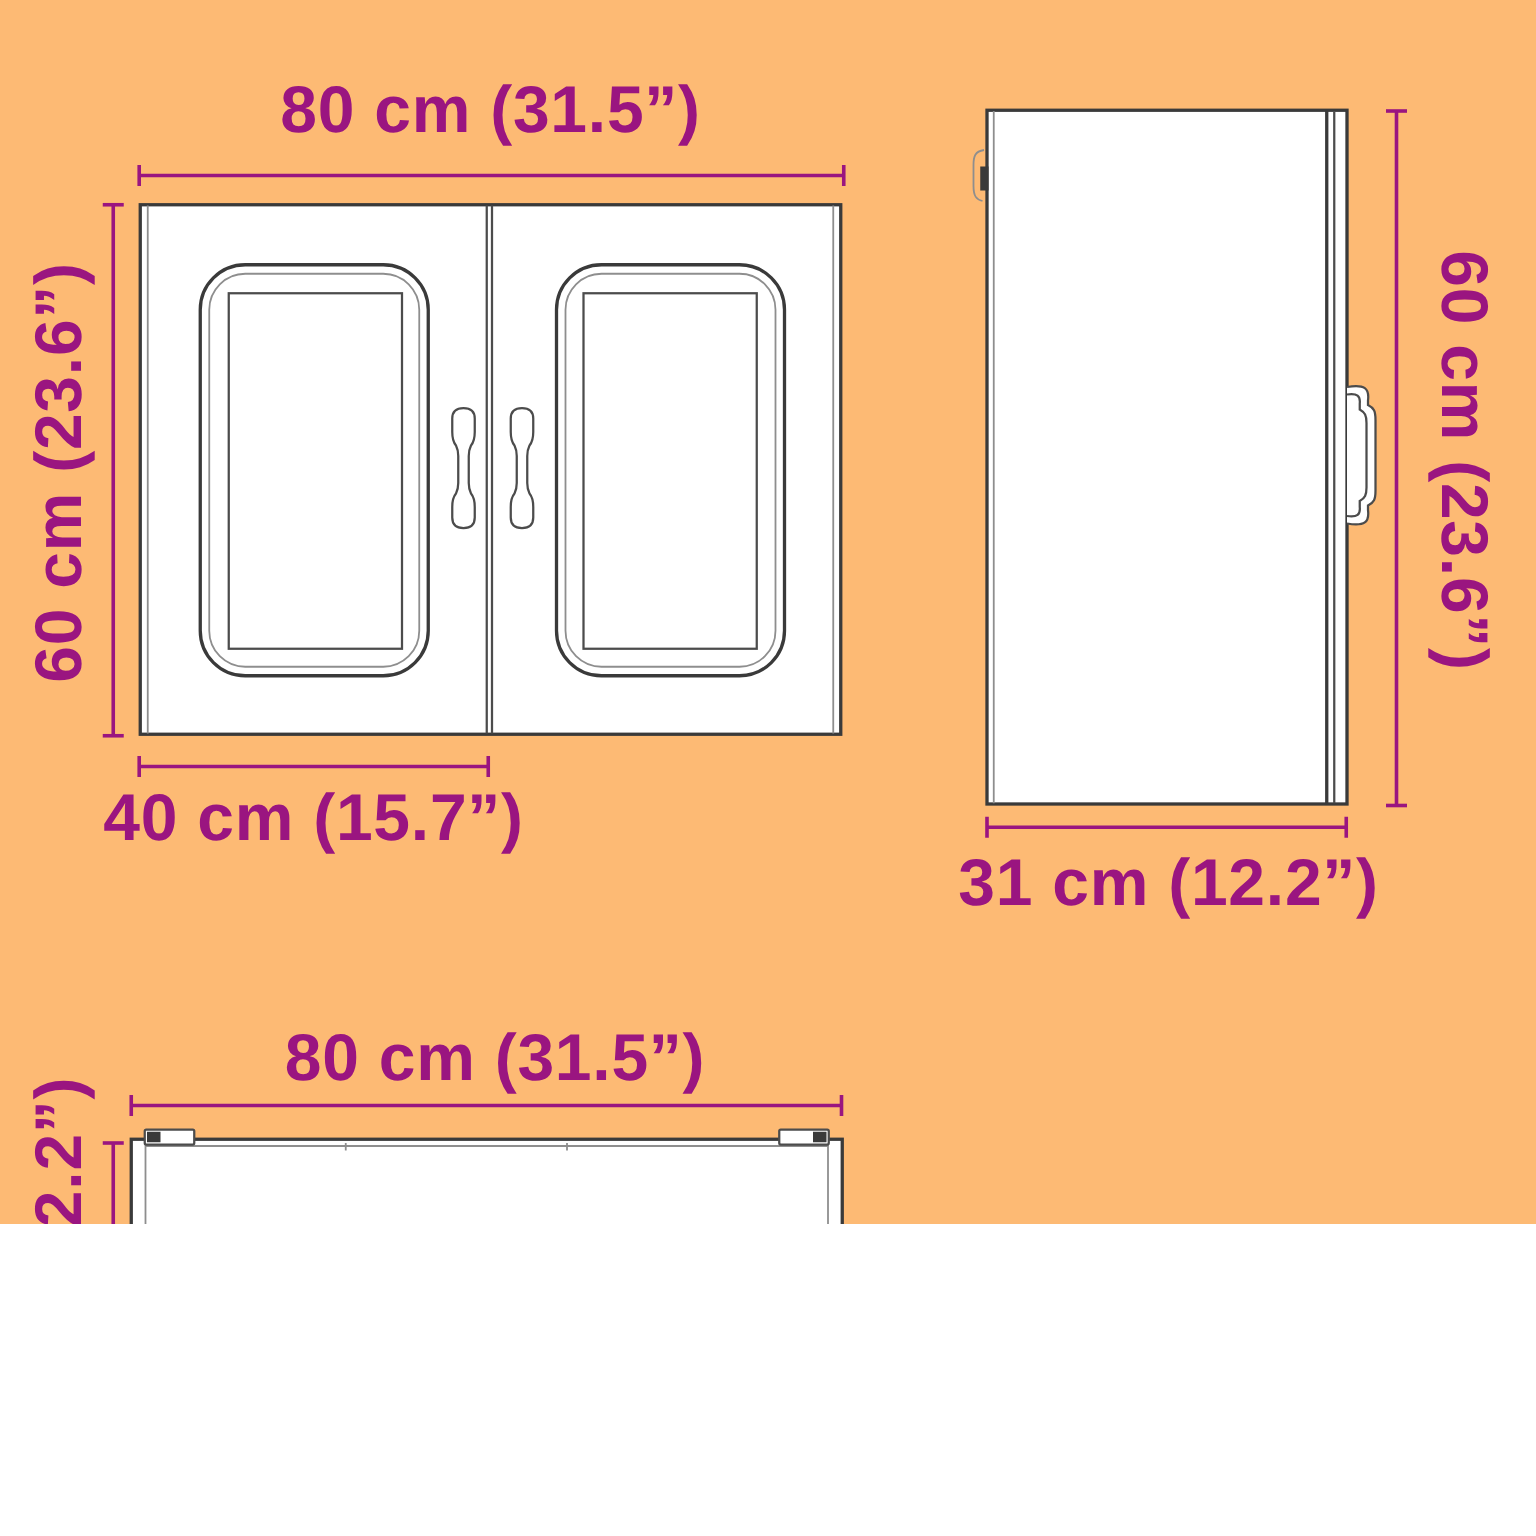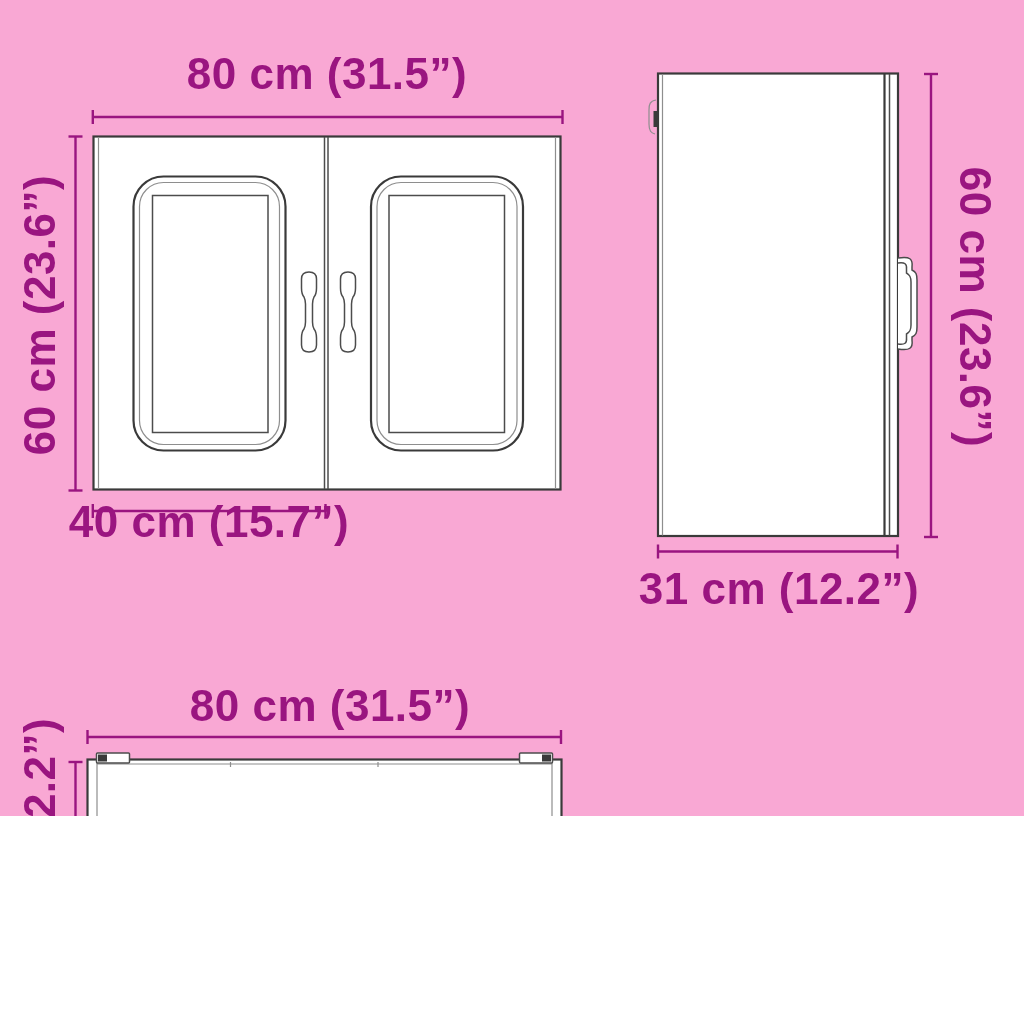--- a/index.html
+++ b/index.html
@@ -1,19 +1,19 @@
 <!DOCTYPE html>
 <html style="--accent: #9A1580; --line: #3A3A3A;"><head>
 <meta charset="utf-8">
 <style>
   html,body{margin:0;padding:0;background:#fff;}
   #canvas{
     position:relative;
     width:1024px;height:816px;
-    background:#f9a8d4;
+    background:#fdba74;
     overflow:hidden;
     font-family:"Liberation Sans","DejaVu Sans",sans-serif;
   }
   #drawing{position:absolute;left:0;top:0;}
   
   .ln   {stroke:var(--line);stroke-width:2.2;fill:none;}
   .lnf  {stroke:var(--line);stroke-width:2.2;fill:#fff;}
   .med  {stroke:#4c4c4c;stroke-width:1.5;fill:none;}
   .medf {stroke:#4c4c4c;stroke-width:1.5;fill:#fff;}
   .thin {stroke:#8e8e8e;stroke-width:1.2;fill:none;}
@@ -141,21 +141,21 @@
         <line x1="68.5" y1="762" x2="82.5" y2="762"></line>
         <line x1="68.5" y1="947.5" x2="82.5" y2="947.5"></line>
       </g>
     </g>
   </svg>
 
   <div class="dim-label" style="left:327px;top:74px;">80 cm (31.5”)</div>
 
   <div class="dim-label rot-ccw" style="left:40px;top:315px;">60 cm (23.6”)</div>
 
-  <div class="dim-label" style="left:209px;top:522px;">40 cm (15.7”)</div>
+  <div class="dim-label" style="left:209px;top:546px;">40 cm (15.7”)</div>
 
   <div class="dim-label rot-cw" style="left:975px;top:307px;">60 cm (23.6”)</div>
 
   <div class="dim-label" style="left:779px;top:589px;">31 cm (12.2”)</div>
 
   <div class="dim-label" style="left:330px;top:706px;">80 cm (31.5”)</div>
 
   <div class="dim-label rot-ccw" style="left:40px;top:858px;">31 cm (12.2”)</div>
 </div>
 

